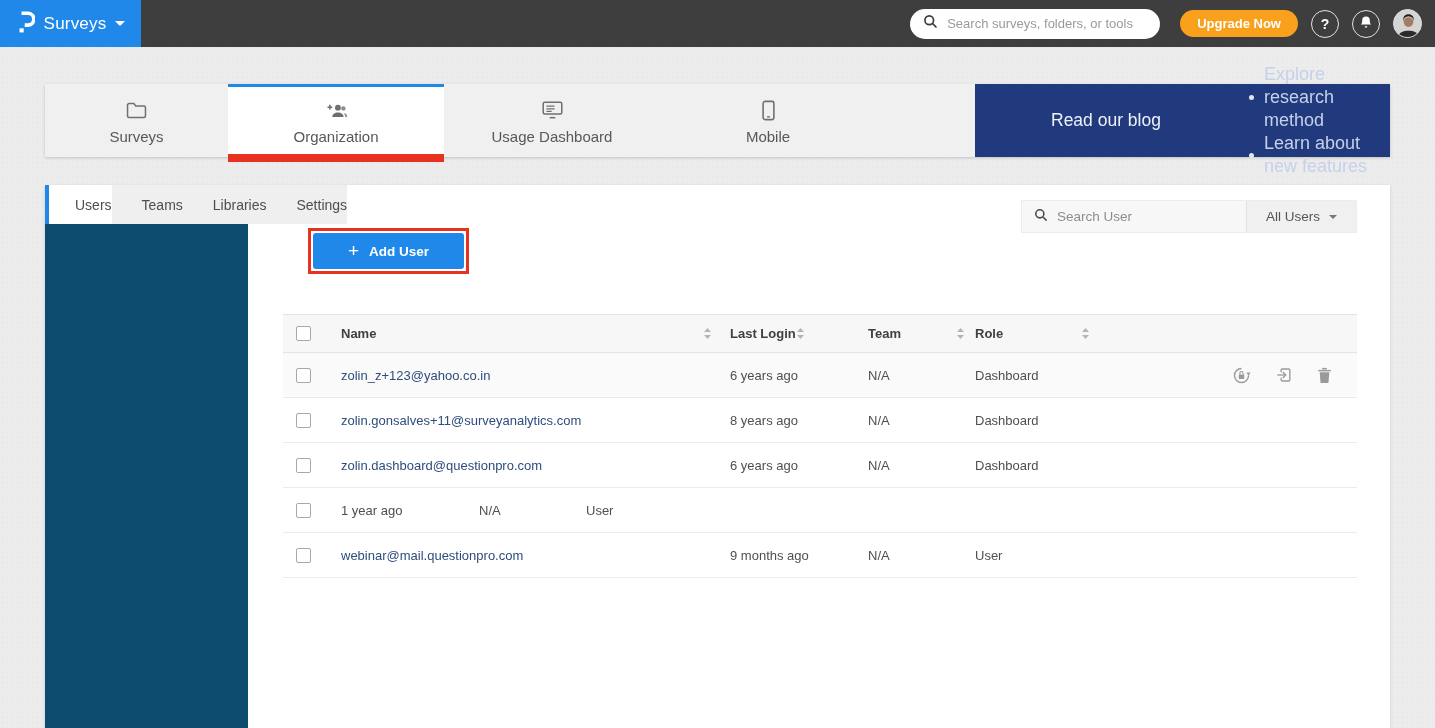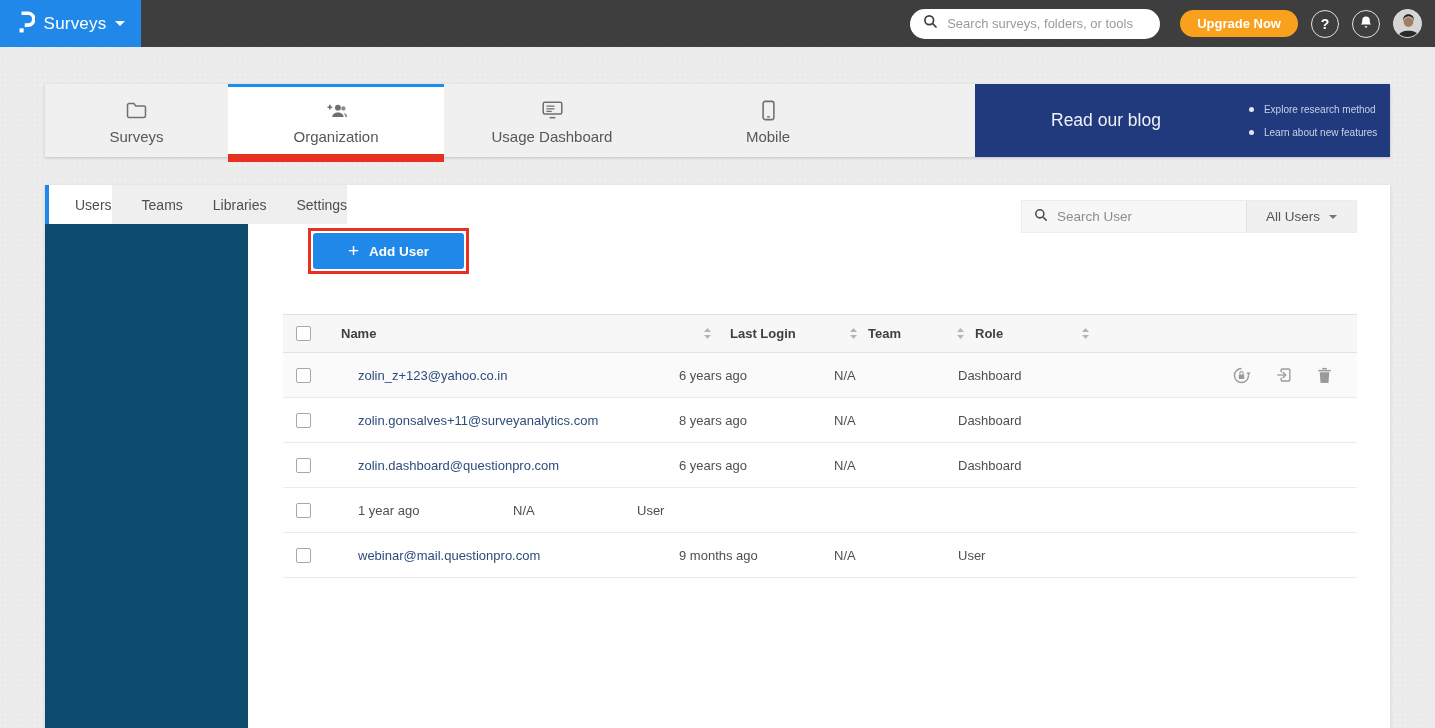--- a/index.html
+++ b/index.html
@@ -28,21 +28,21 @@
   
   .tabstrip { margin:37px 45px 0; height:73px; display:flex; background:#f0f0f0; box-shadow:0 1px 3px rgba(0,0,0,.18); }
   .tab { width:216px; display:flex; flex-direction:column; align-items:center; justify-content:center; gap:7px; font-size:15px; color:#585858; cursor:pointer; border-top:3px solid transparent; }
   .tab:first-child { width:183px; }
   .tab-icon { color:#6f6f6f; height:22px; display:flex; align-items:center; }
   .tab.active { background:#fff; border-top-color:#1d8ce8; position:relative; }
   .red-underline { position:absolute; left:0; right:0; bottom:-5px; height:8px; background:#e8321f; }
   .tab-filler { flex:1; }
   .promo { width:415px; background:#203a7d; display:flex; align-items:center; cursor:pointer; }
   .promo-title { color:#eef1f8; font-size:17.5px; margin-left:76px; white-space:nowrap; }
-  .promo-bullets { list-style:none; margin-left:88px; color:#c6d0e8; font-size:10px; }
+  .promo-bullets { list-style:none; margin-left:88px; color:#c6d0e8; font-size:18px; }
   .promo-bullets li { line-height:23px; display:flex; align-items:center; gap:10px; }
   .promo-bullets li::before { content:""; width:5px; height:5px; border-radius:50%; background:#dfe6f4; flex-shrink:0; }
 
   
   .content-card { margin:28px 45px 0; height:543px; background:#fff; box-shadow:0 1px 3px rgba(0,0,0,.15); display:flex; }
   .sidebar { width:203px; flex-shrink:0; background:#0c4a6e; display:flex; flex-direction:row; }
   .side-item { height:39px; display:flex; align-items:center; padding-left:30px; font-size:14px; color:#4e4e4e; background:#efefef; cursor:pointer; }
   .side-item.active { background:#fff; border-left:4px solid #2088e8; padding-left:26px; }
   .side-filler { flex:1; background:#efefef; }
 
@@ -55,25 +55,25 @@
   .user-filter { width:131px; background:#f0f0f0; border-left:1px solid #e2e2e2; display:flex; align-items:center; justify-content:center; gap:9px; font-size:13.5px; color:#555; cursor:pointer; }
   .small-caret { width:0; height:0; border-left:4.5px solid transparent; border-right:4.5px solid transparent; border-top:4.5px solid #777; }
 
   .add-user-annotation { display:inline-block; margin:43px 0 0 25px; border:3px solid #e8321f; padding:2px; }
   .add-user-btn { width:151px; height:36px; background:#2088e8; border:none; border-radius:3px; color:#fff; font-size:13.5px; font-weight:bold; display:flex; align-items:center; justify-content:center; gap:10px; cursor:pointer; font-family:inherit; }
   .plus-glyph { font-size:19px; font-weight:normal; line-height:1; margin-top:-2px; }
 
   
   .users-table { margin-top:40px; }
   .thead { display:flex; align-items:center; height:39px; background:#f7f7f7; border-top:1px solid #e3e3e3; border-bottom:1px solid #e3e3e3; font-weight:bold; font-size:13px; color:#3f3f3f; }
-  .trow { display:flex; align-items:center; height:45px; border-bottom:1px solid #ebebeb; font-size:13px; color:#4f4f4f;gap:17px; }
+  .trow { display:flex; align-items:center; height:45px; border-bottom:1px solid #ebebeb; font-size:13px; color:#4f4f4f; }
   .trow.highlighted { background:#fafafa; }
   .col-check { width:58px; display:flex; align-items:center; padding-left:13px; flex-shrink:0; }
   .col-name { flex:1; min-width:0; display:flex; align-items:center; justify-content:space-between; padding-right:18px; }
-  .col-login { width:138px; flex-shrink:0; display:flex; align-items:center; justify-content:space-between; padding-right:10px; }
+  .col-login { width:138px; flex-shrink:0; display:flex; align-items:center; justify-content:flex-start; padding-right:10px; }
   .col-team { width:107px; flex-shrink:0; display:flex; align-items:center; justify-content:space-between; padding-right:10px; }
   .col-role { width:115px; flex-shrink:0; display:flex; align-items:center; justify-content:space-between; }
   .col-actions { width:267px; flex-shrink:0; display:flex; align-items:center; justify-content:flex-end; gap:24px; padding-right:25px; }
   .checkbox { width:15px; height:15px; border:1px solid #a8a8a8; border-radius:2px; background:#fff; cursor:pointer; }
   .name-link { color:#2e4c7c; cursor:pointer; text-decoration:none; overflow:hidden; text-overflow:ellipsis; white-space:nowrap; }
   .sort-icon { display:flex; cursor:pointer; flex-shrink:0; }
   .action-icon { cursor:pointer; display:flex; align-items:center; }
 </style>
 </head>
 <body>

